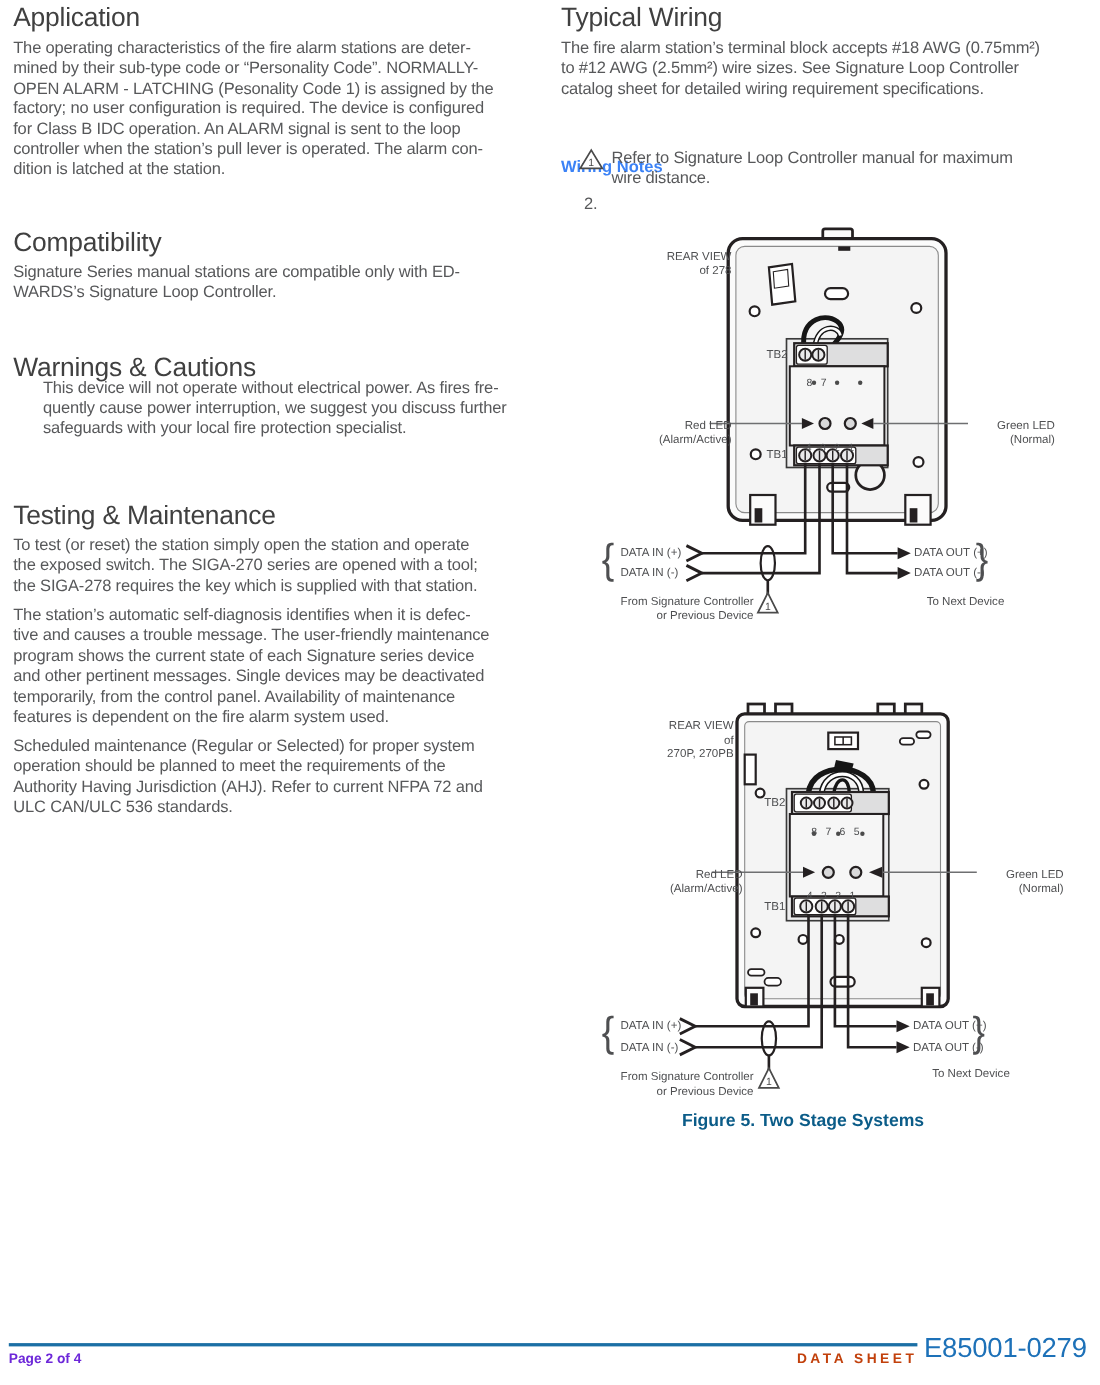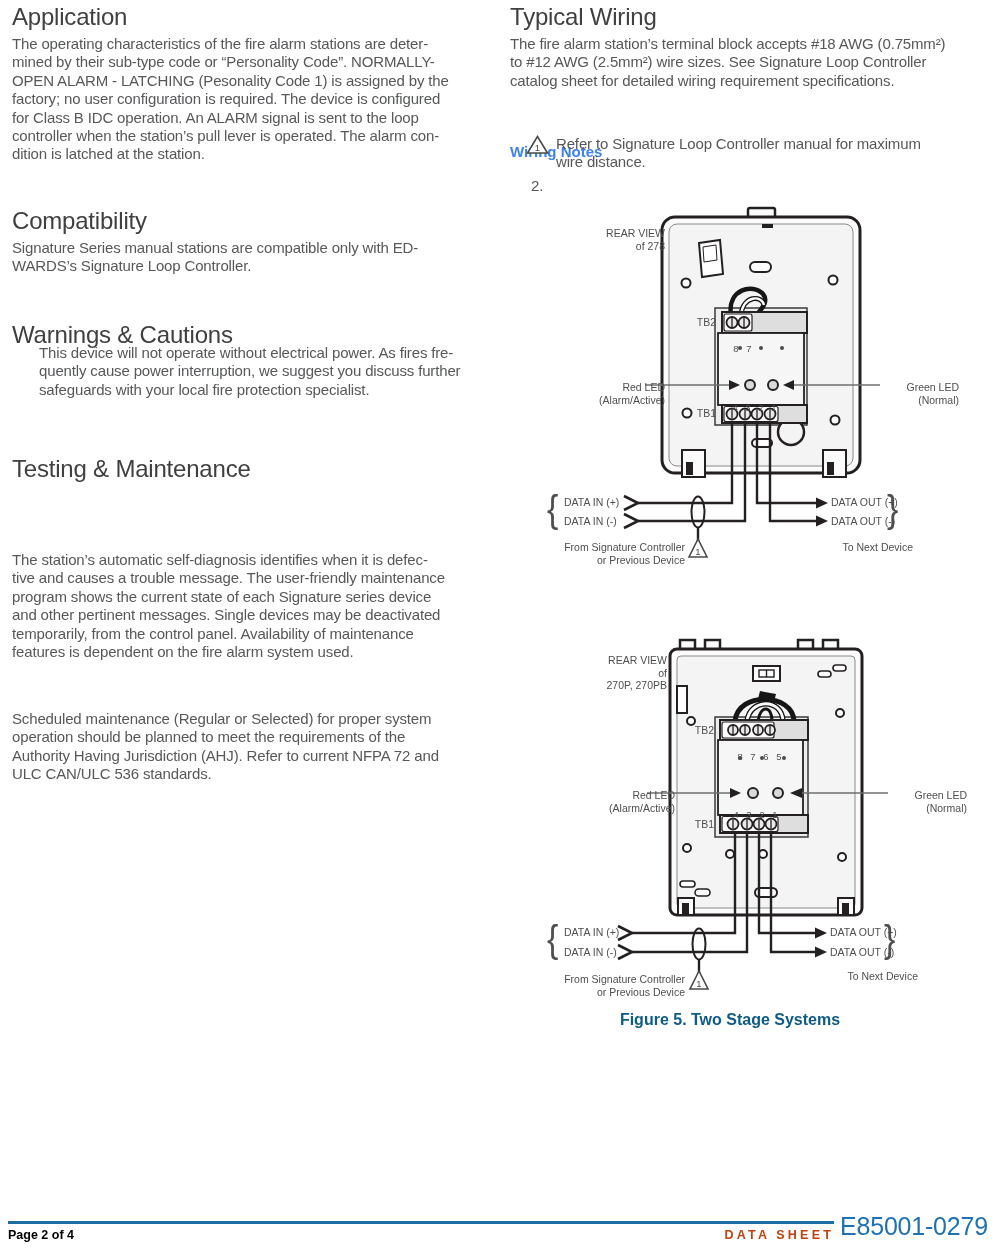--- a/index.html
+++ b/index.html
@@ -21,21 +21,21 @@
   .screw{fill:#E9E9EA;stroke:#242021;stroke-width:1.8;}
   .slot{stroke:#242021;stroke-width:1.3;}
   .led{fill:#D9D9DA;stroke:#242021;stroke-width:2;}
   .ptr{stroke:#6E6F71;stroke-width:1.3;}
   .wire{fill:none;stroke:#242021;stroke-width:2.4;}
   .chev{fill:none;stroke:#242021;stroke-width:2.6;}
   .svgnum{font-family:"Liberation Sans",sans-serif;font-size:9.5px;fill:#4a4a4a;text-anchor:middle;}
   .tri{fill:#fff;stroke:#4a4a4a;stroke-width:1.6;}
   
   .f-rule{position:absolute;left:8px;top:1221px;width:826px;height:3px;background:#1B6FA5;}
-  .f-page{position:absolute;left:8px;top:1228px;font-size:12.5px;font-weight:700;color:#000000;}
+  .f-page{position:absolute;left:8px;top:1228px;font-size:12.5px;font-weight:700;color:#6d28d9;}
   .f-ds{position:absolute;left:510px;top:1228px;width:324px;text-align:right;font-size:12.5px;font-weight:700;letter-spacing:3.2px;color:#c2410c;}
   .f-num{position:absolute;left:840px;top:1212px;font-size:25px;font-weight:400;color:#1D71B8;letter-spacing:-0.2px;}
   .f-disc{position:absolute;left:510px;top:1242px;width:486px;text-align:right;font-size:12.5px;font-weight:700;color:#79ADD6;}
   .f-issue{color:#1B6FA5;}
 </style>
 </head>
 <body>
 
 <div class="page">
 
@@ -51,27 +51,30 @@
   <h2 class="sec abs" style="left:12px;top:208px;">Compatibility</h2>
   <div class="body-text abs" style="left:12px;top:239px;width:497px;">Signature Series manual stations are compatible only with ED-
 WARDS’s Signature Loop Controller.</div>
 
   <h2 class="sec abs" style="left:12px;top:322px;">Warnings &amp; Cautions</h2>
   <div class="body-text abs" style="left:12px;top:344px;width:497px;margin-left:27px;">This device will not operate without electrical power. As fires fre-
 quently cause power interruption, we suggest you discuss further
 safeguards with your local fire protection specialist.</div>
 
   <h2 class="sec abs" style="left:12px;top:456px;">Testing &amp; Maintenance</h2>
+  <div class="body-text abs" style="left:12px;top:487px;width:497px;">To test (or reset) the station simply open the station and operate
+the exposed switch. The SIGA-270 series are opened with a tool;
+the SIGA-278 requires the key which is supplied with that station.</div>
   <div class="body-text abs" style="left:12px;top:551px;width:497px;">The station’s automatic self-diagnosis identifies when it is defec-
 tive and causes a trouble message. The user-friendly maintenance
 program shows the current state of each Signature series device
 and other pertinent messages. Single devices may be deactivated
 temporarily, from the control panel. Availability of maintenance
 features is dependent on the fire alarm system used.</div>
-  <div class="body-text abs" style="left:12px;top:670px;width:497px;margin-top:40px;">Scheduled maintenance (Regular or Selected) for proper system
+  <div class="body-text abs" style="left:12px;top:670px;width:497px;">Scheduled maintenance (Regular or Selected) for proper system
 operation should be planned to meet the requirements of the
 Authority Having Jurisdiction (AHJ). Refer to current NFPA 72 and
 ULC CAN/ULC 536 standards.</div>
 
   <h2 class="sec abs" style="left:510px;top:4px;">Typical Wiring</h2>
   <div class="body-text abs" style="left:510px;top:35px;width:489px;">The fire alarm station’s terminal block accepts #18 AWG (0.75mm²)
 to #12 AWG (2.5mm²) wire sizes. See Signature Loop Controller
 catalog sheet for detailed wiring requirement specifications.</div>
 
   <div class="notes-h abs" style="left:510px;top:107px;">Wiring Notes</div>

